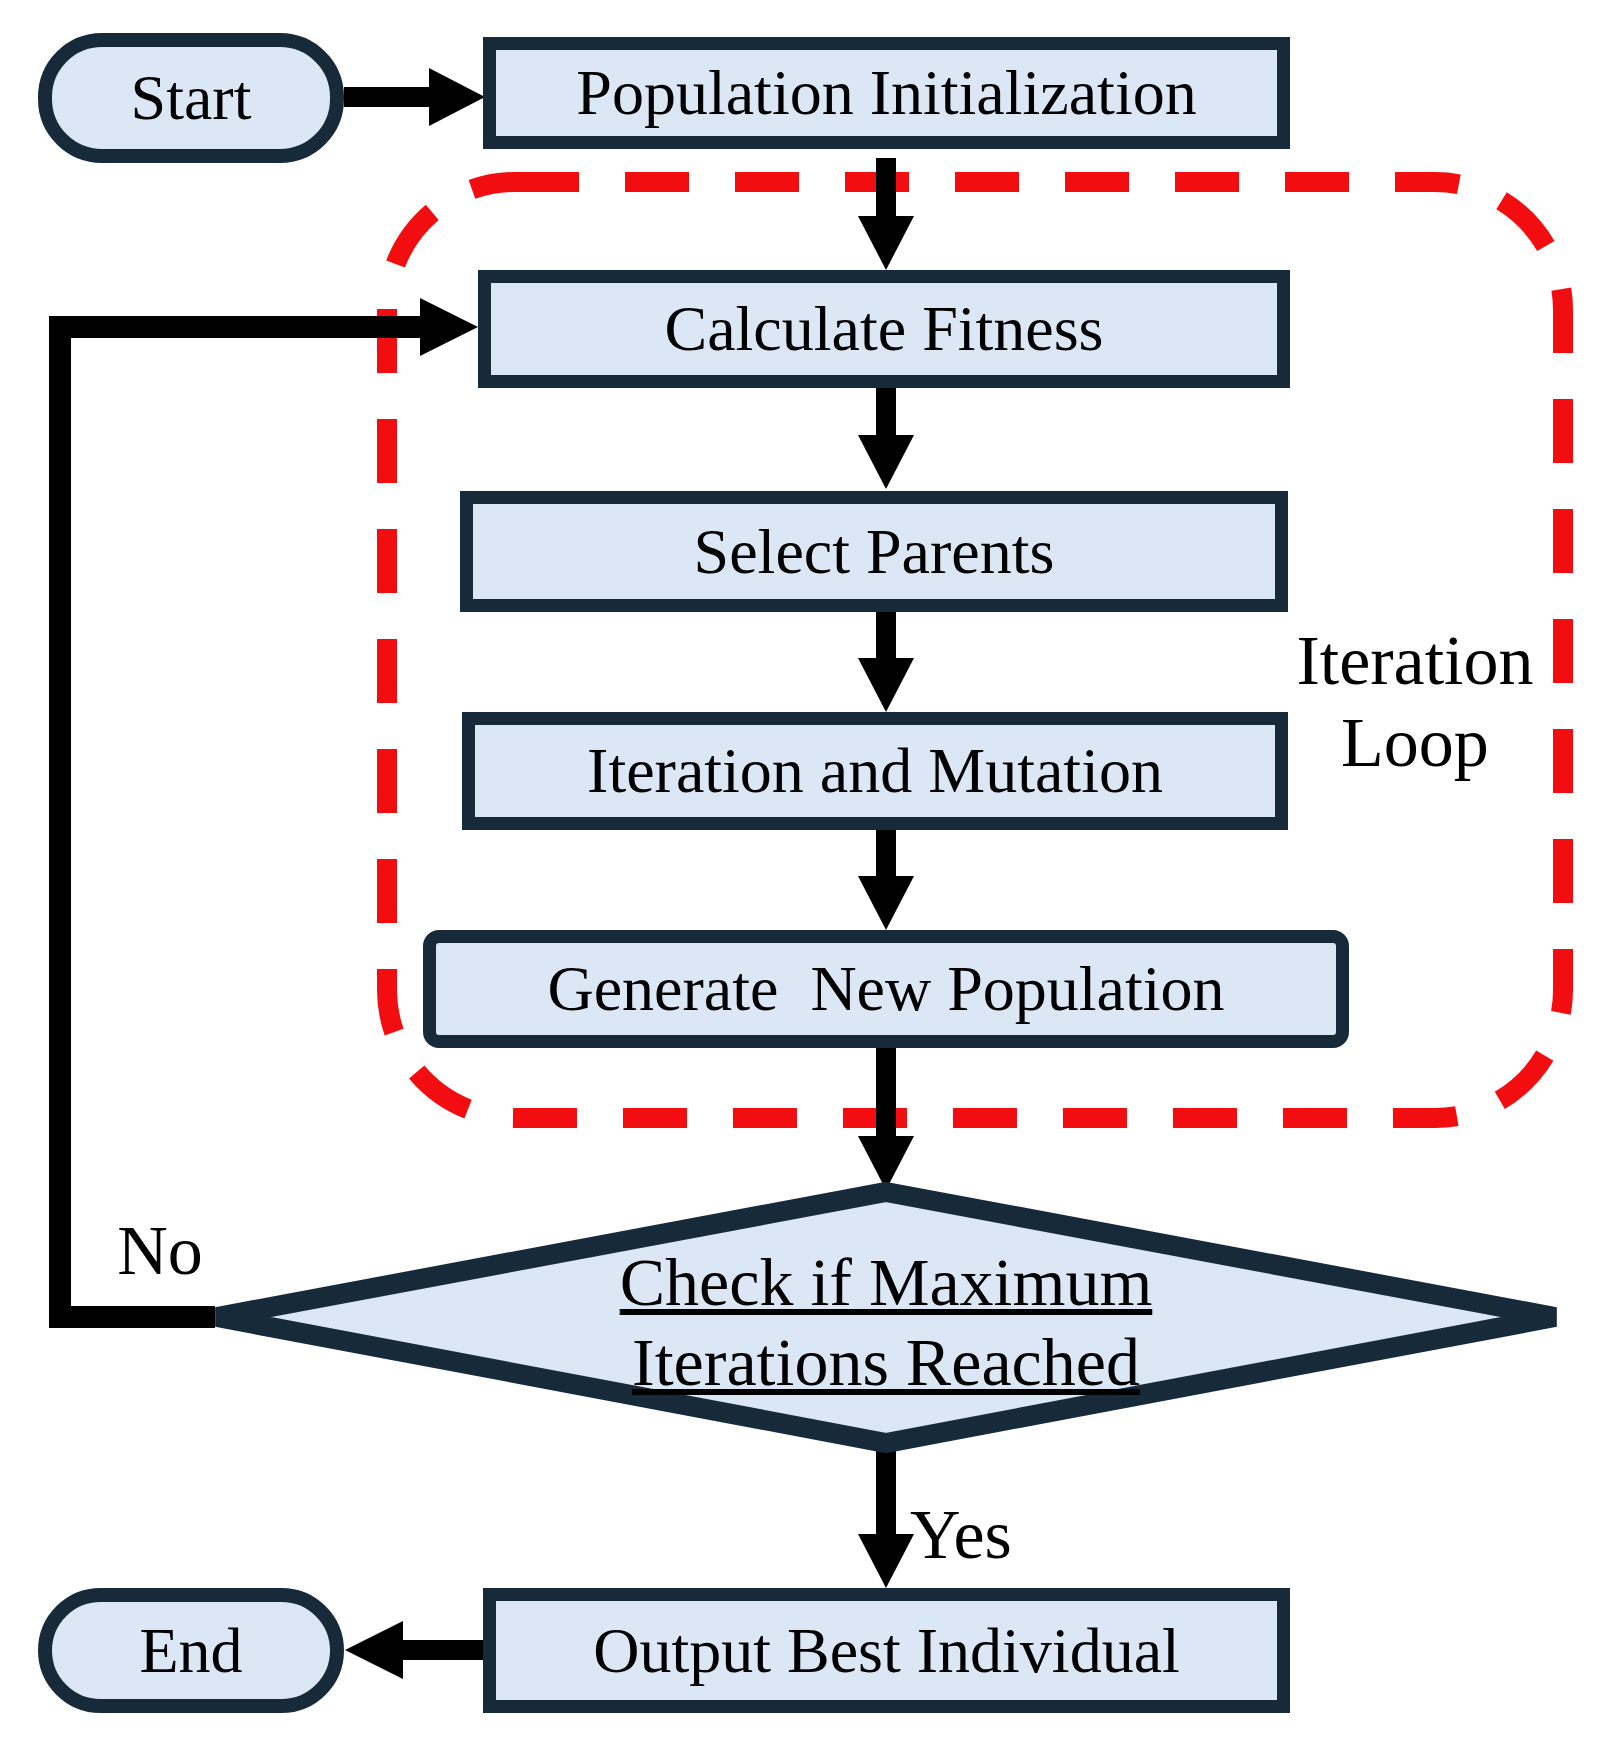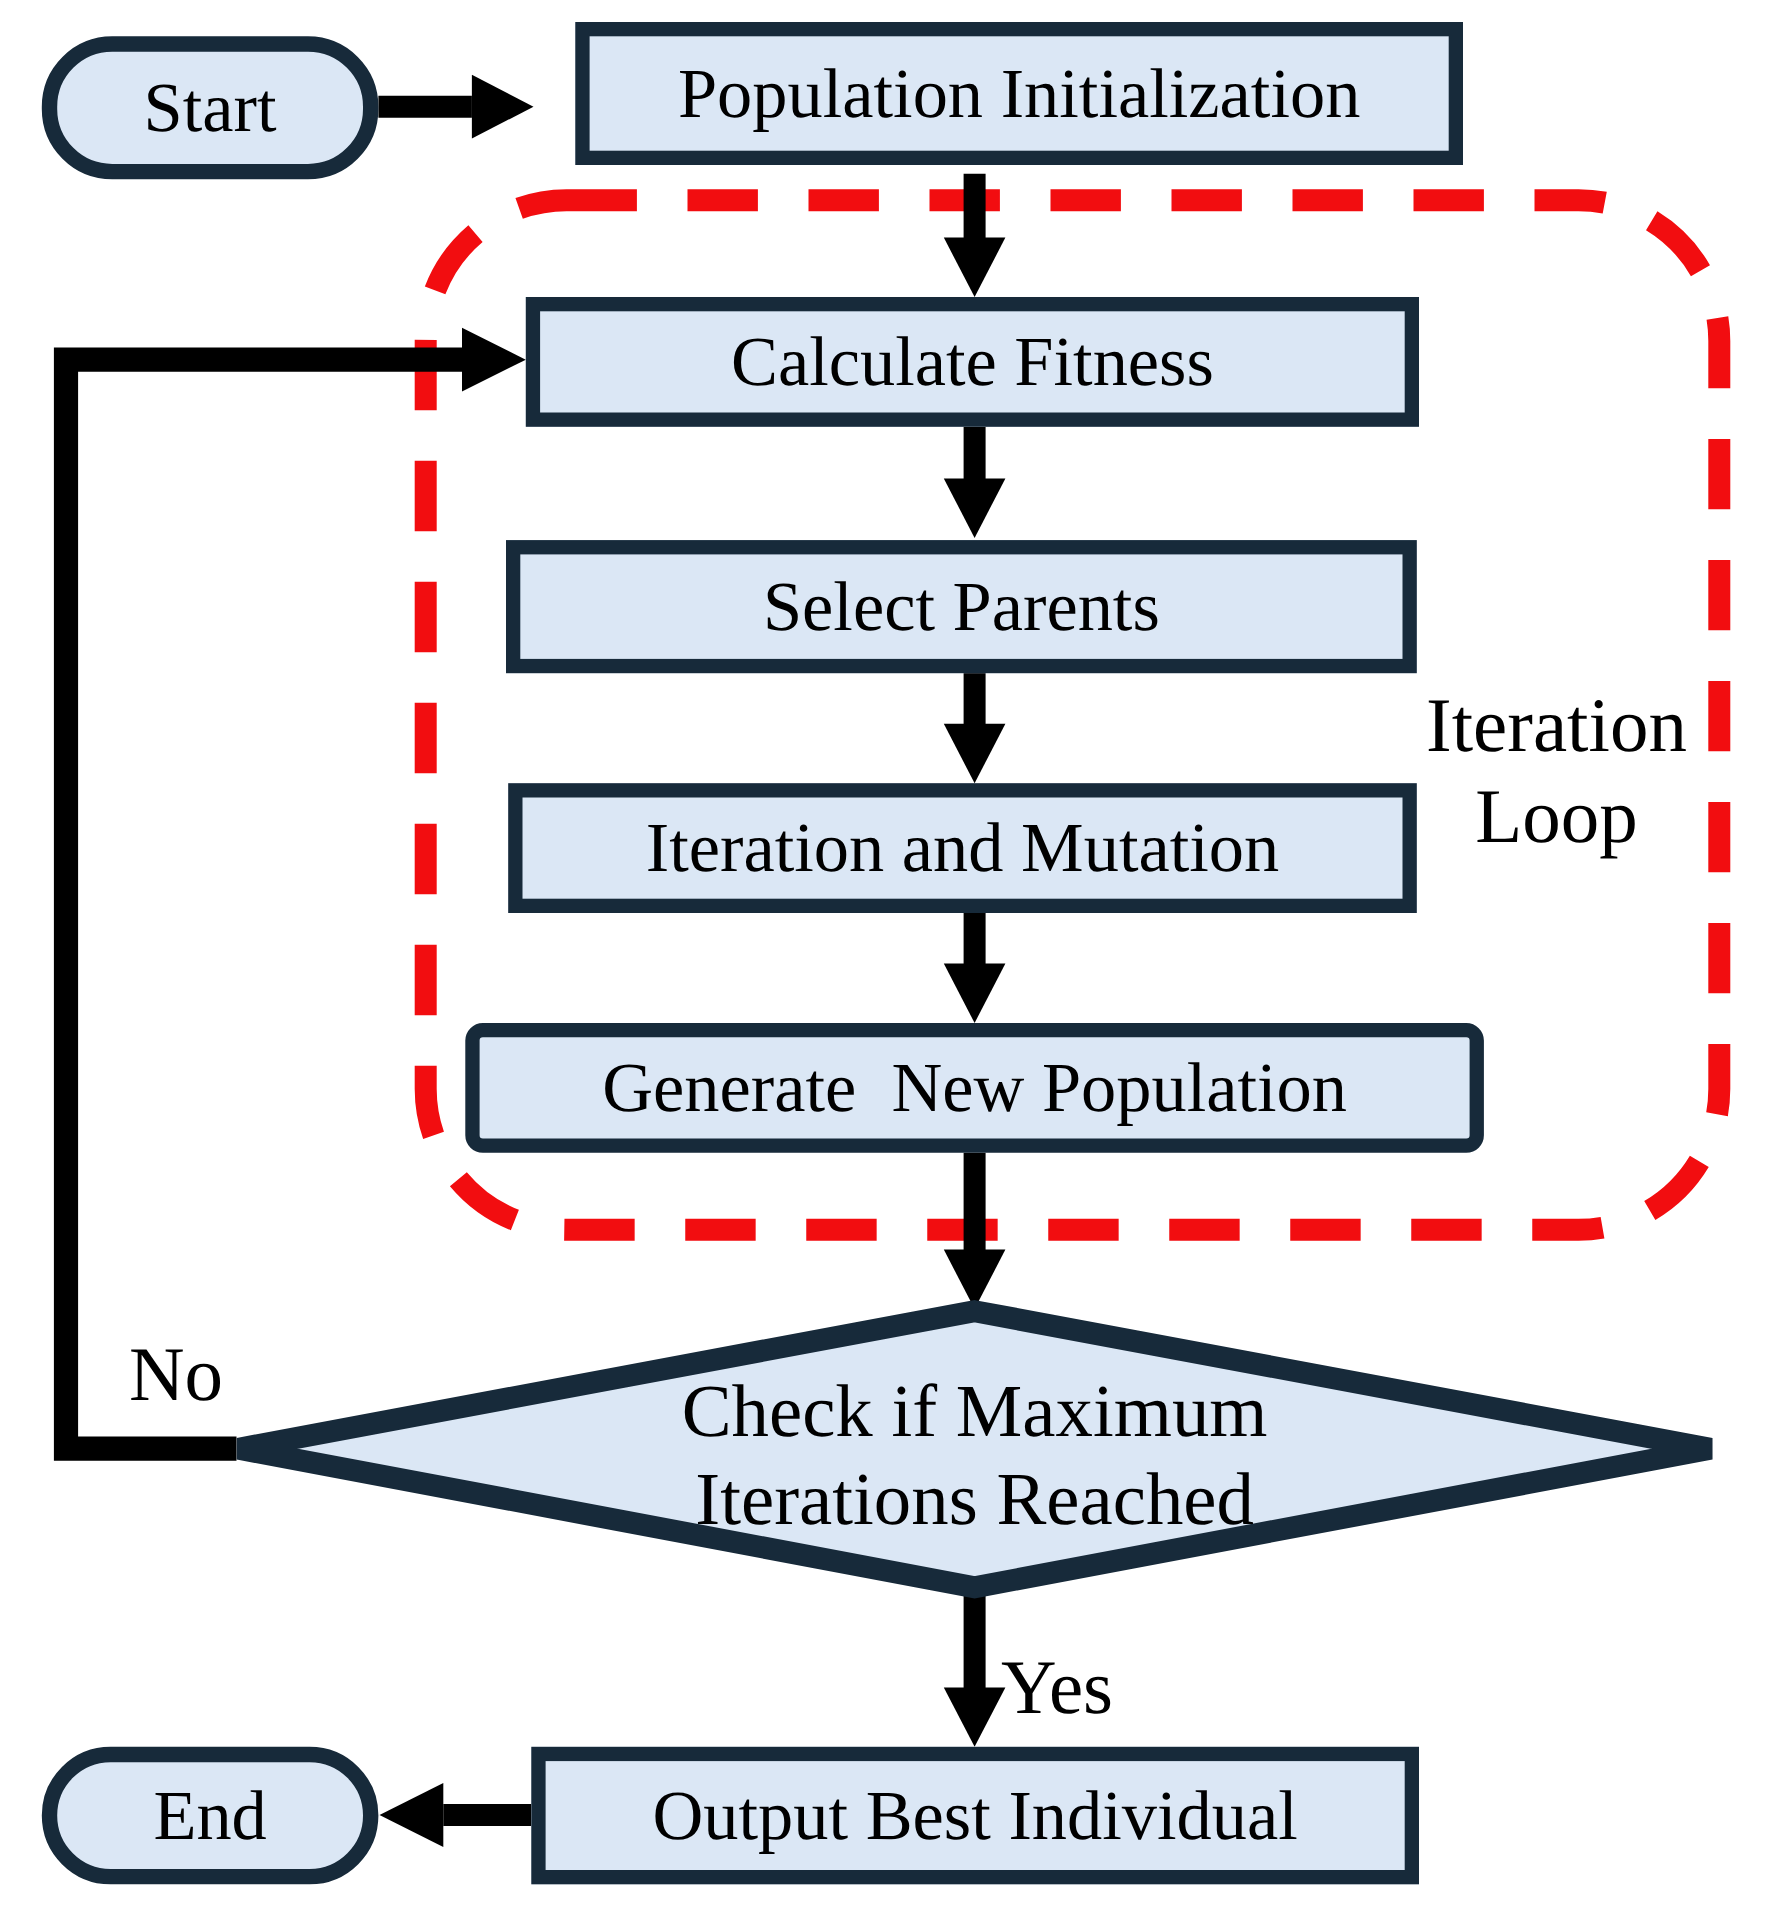--- a/index.html
+++ b/index.html
@@ -27,34 +27,35 @@
     align-items: center;
     justify-content: center;
     z-index: 2;
     font-size: 64px;
     line-height: 1;
     text-align: center;
     white-space: pre-wrap;
   }
   .node--terminator { border-radius: 64px; border-width: 14px; }
   .node--start { left: 38px;  top: 33px;   width: 306px; height: 130px; }
-  .node--pop   { left: 483px; top: 20px;   width: 807px; height: 130px; margin-left: 40px; }
+  .node--pop   { left: 483px; top: 37px;   width: 807px; height: 112px; }
   .node--calc  { left: 478px; top: 270px;  width: 812px; height: 118px; }
   .node--sel   { left: 460px; top: 491px;  width: 828px; height: 121px; }
   .node--cross { left: 462px; top: 712px;  width: 826px; height: 118px; }
   .node--gen   { left: 423px; top: 930px;  width: 926px; height: 118px; border-radius: 16px; }
   .node--out   { left: 483px; top: 1588px; width: 807px; height: 125px; }
   .node--end   { left: 38px;  top: 1588px; width: 306px; height: 125px; }
   .diamond-label {
     position: absolute;
     left: 286px; top: 1242px; width: 1200px;
     z-index: 2;
     font-size: 68px;
     line-height: 80px;
     text-align: center;
+    text-decoration: underline;
   }
   .loop-label {
     position: absolute;
     left: 1250px; top: 620px; width: 330px;
     z-index: 2;
     font-size: 70px;
     line-height: 82px;
     text-align: center;
   }
   .edge-label {

